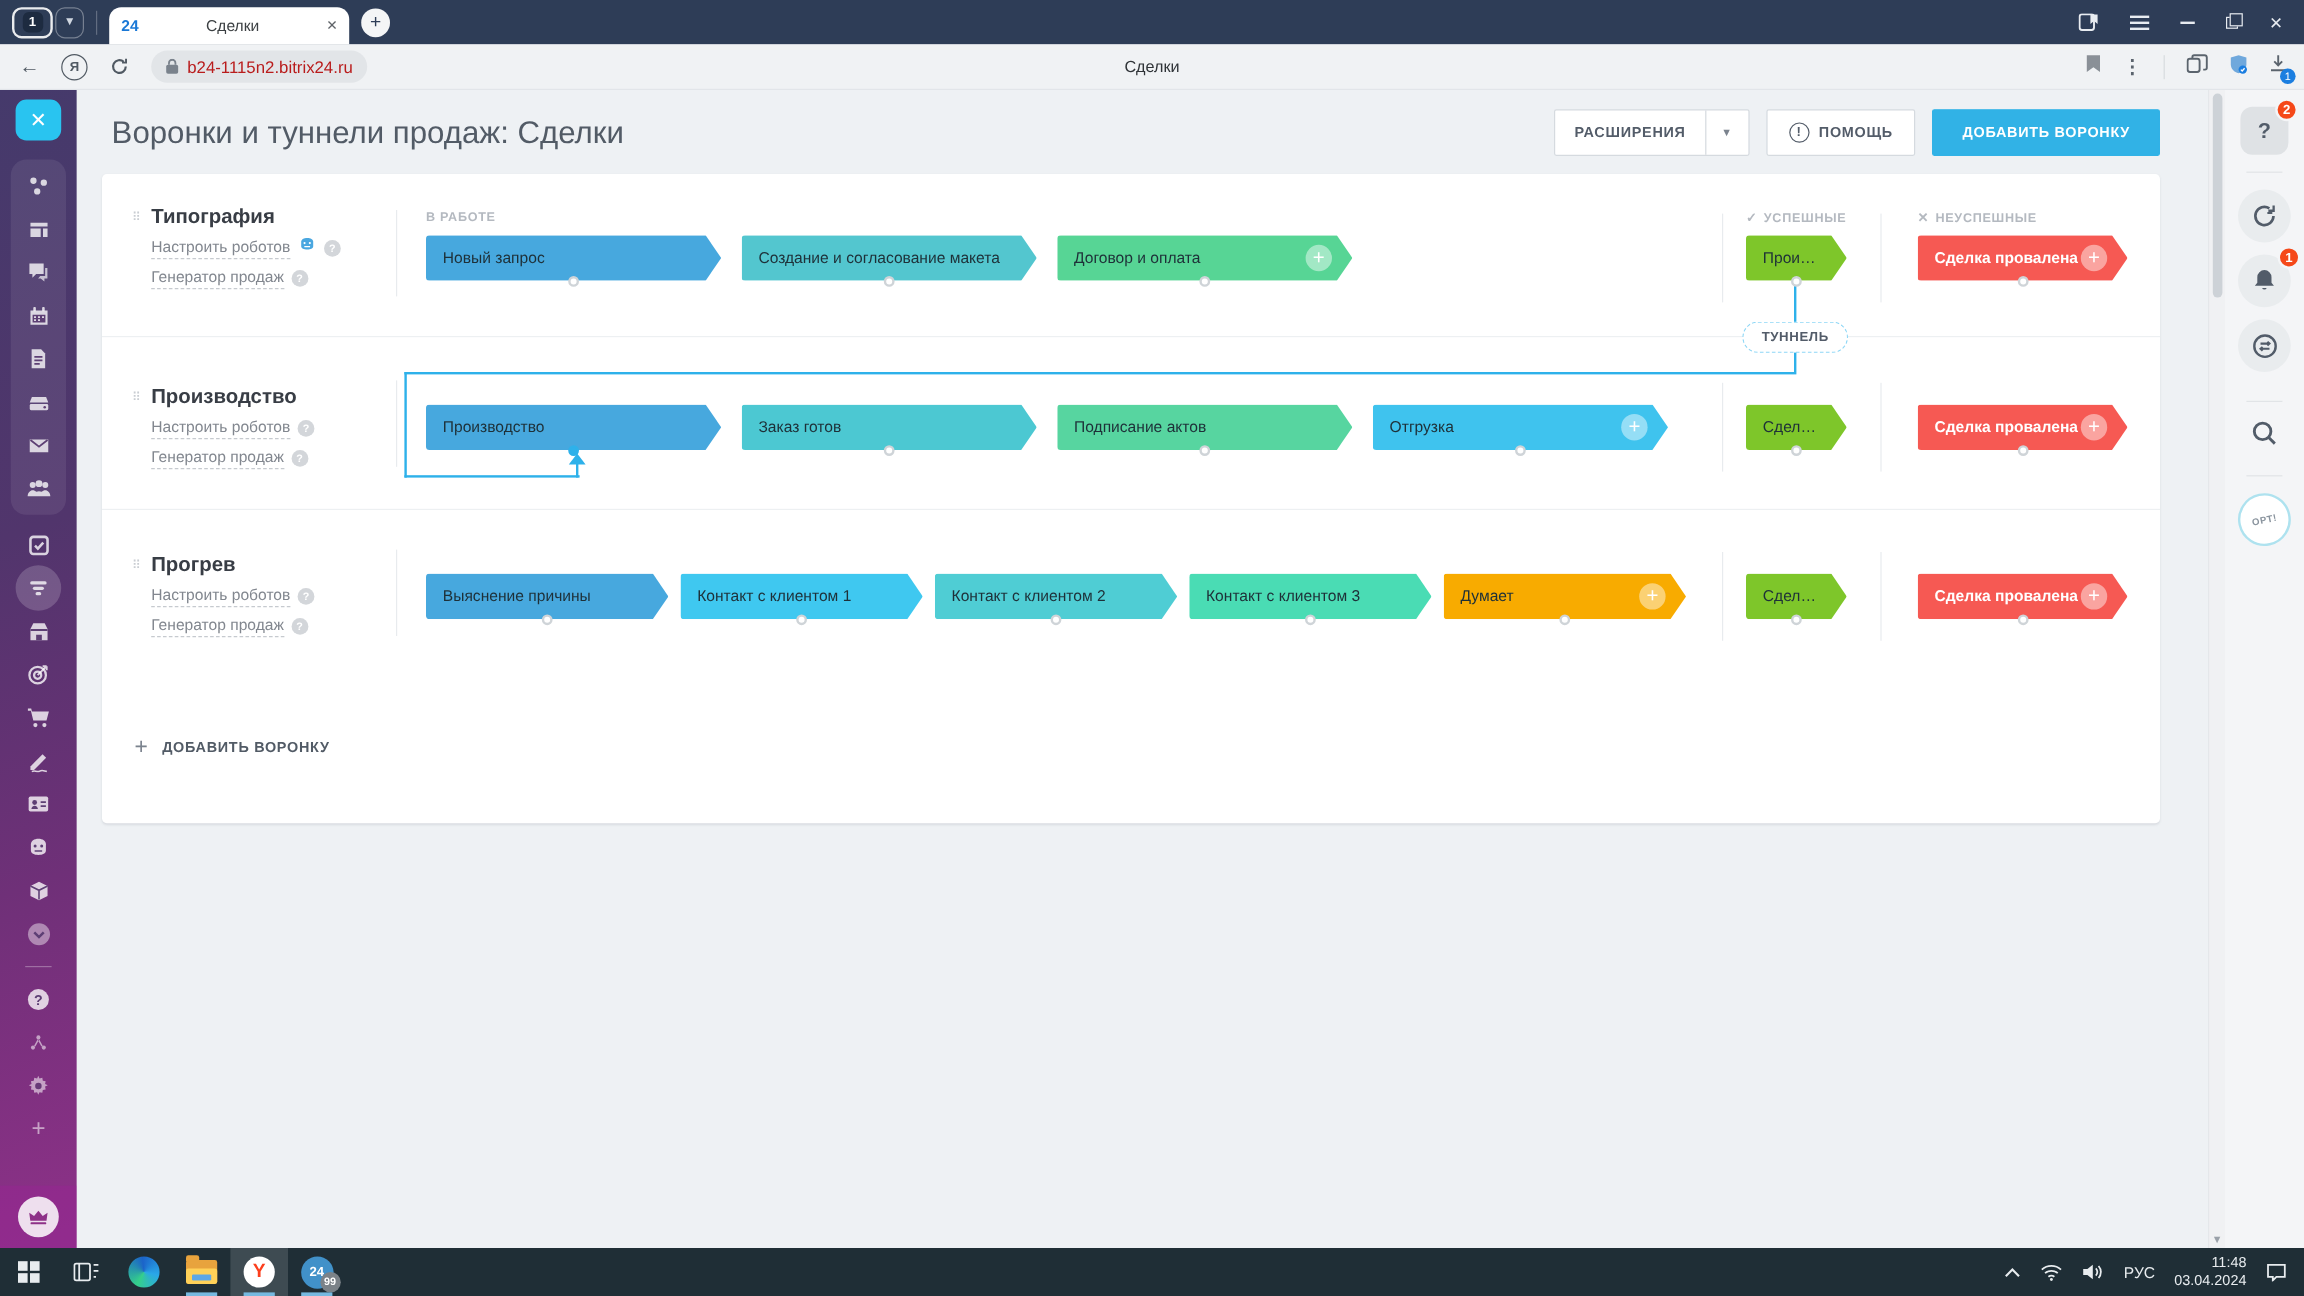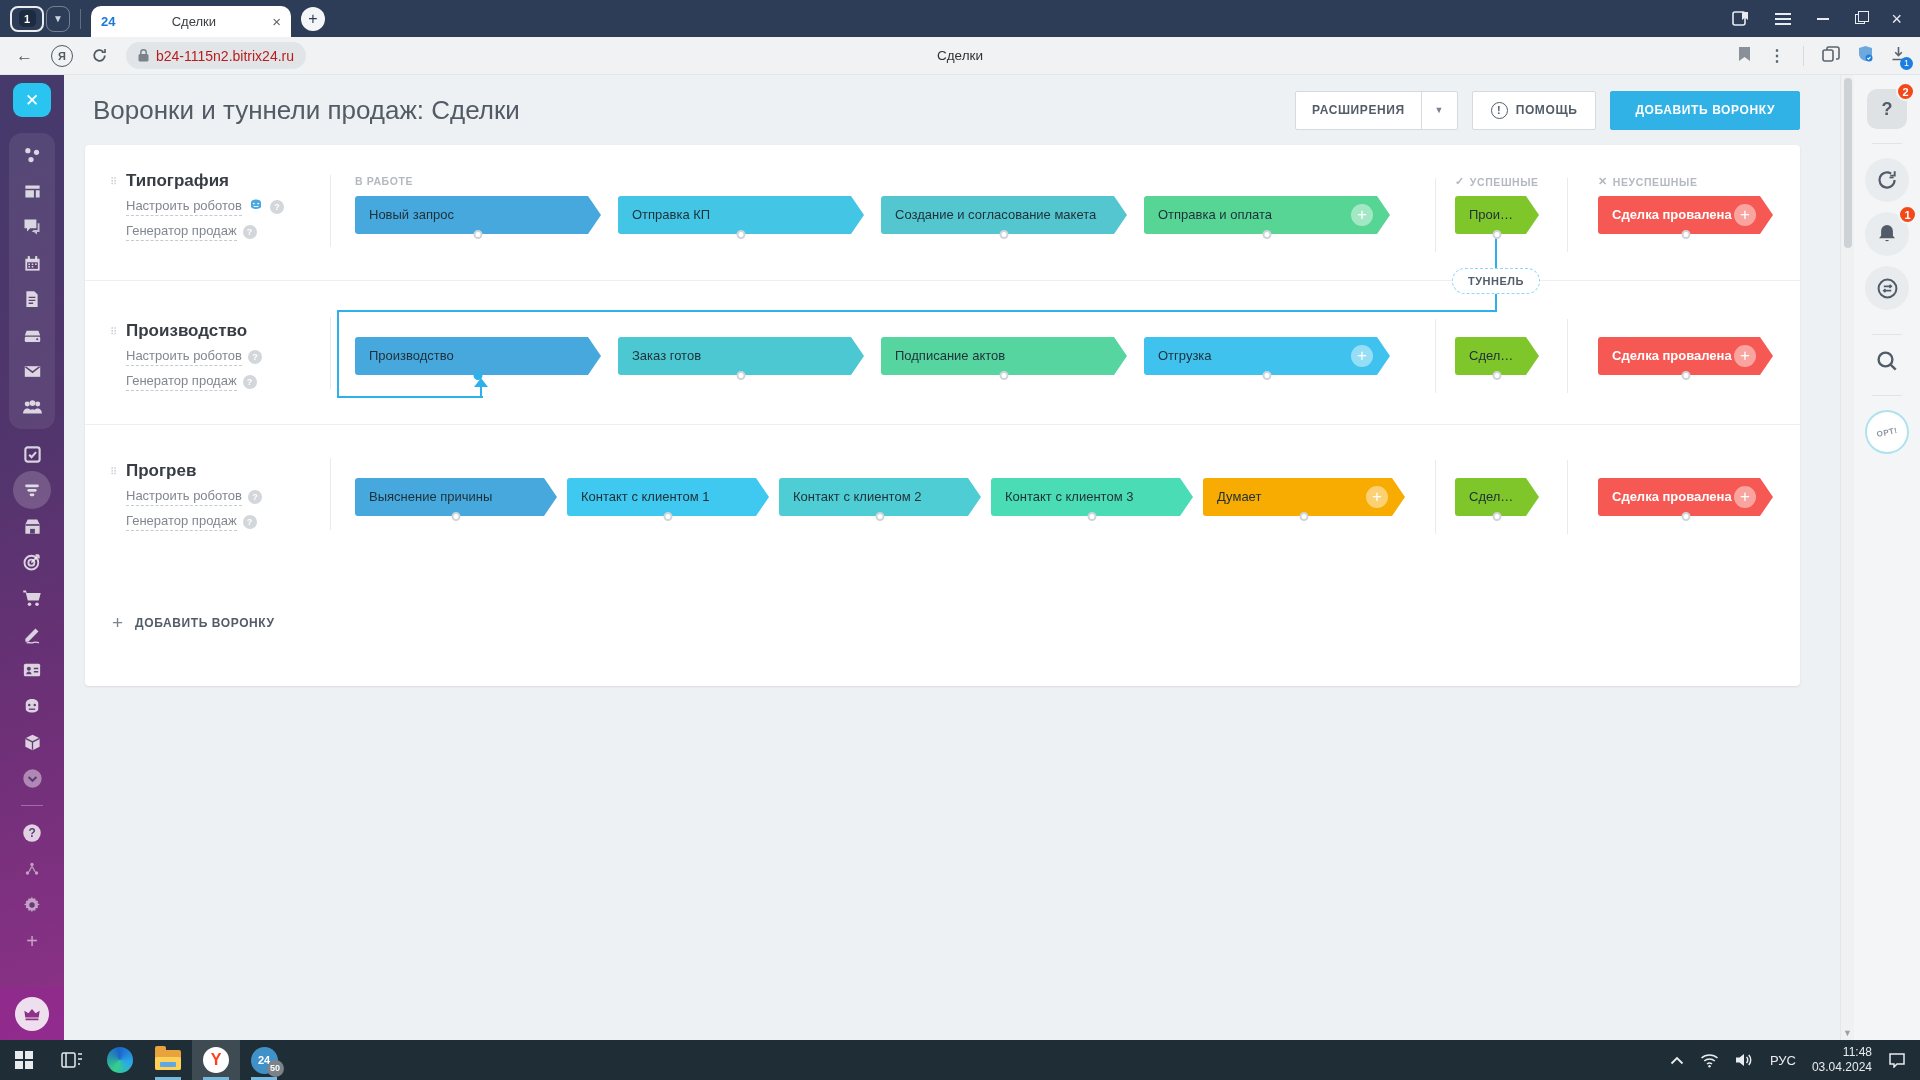--- a/index.html
+++ b/index.html
@@ -451,30 +451,26 @@
             <span class="flink">Генератор продаж</span>
             <span class="qmark">?</span>
           </div>
         </div>
         <div class="vdiv"></div>
         <div class="stages st1">
           <div class="chip w246" style="--c: #47a8de;">
             <span class="chip-label">Новый запрос</span>
             <span class="dot"></span>
           </div>
-          <div class="chip w246" style="--c: #43c6e6;">
-            <span class="chip-label">Отправка КП</span>
-            <span class="dot"></span>
-          </div>
           <div class="chip w246" style="--c: #53c6cf;">
             <span class="chip-label">Создание и согласование макета</span>
             <span class="dot"></span>
           </div>
           <div class="chip w246" style="--c: #57d595;">
-            <span class="chip-label">Отправка и оплата</span>
+            <span class="chip-label">Договор и оплата</span>
             <span class="plus">+</span>
             <span class="dot"></span>
           </div>
           <span class="zone-div zd1"></span>
           <div class="chip chip-s" style="--c: #7ec62a;">
             <span class="chip-label">Произв...</span>
             <span class="dot"></span>
           </div>
           <span class="zone-div zd2"></span>
           <div class="chip chip-f chip-light" style="--c: #f65953;">
@@ -672,21 +668,21 @@
         <span class="ffront"></span>
         <span class="fstripe"></span>
       </span>
   </div>
   <div class="tb-item active run">
     <span class="ya-tile">Y</span>
   </div>
   <div class="tb-item run">
     <span class="b24-tile">
       <span>24</span>
-      <span class="b24-badge">50</span>
+      <span class="b24-badge">99</span>
     </span>
   </div>
   <div class="tray">
     <span class="tray-ic">
       <svg width="14" height="9" viewBox="0 0 14 9" fill="none" stroke="#e8ecef" stroke-width="1.8">
           <path d="M1.5 7.5L7 2l5.5 5.5"></path>
         </svg>
     </span>
     <span class="tray-ic">
       <svg width="19" height="15" viewBox="0 0 19 15" fill="none" stroke="#e8ecef" stroke-width="1.5">

